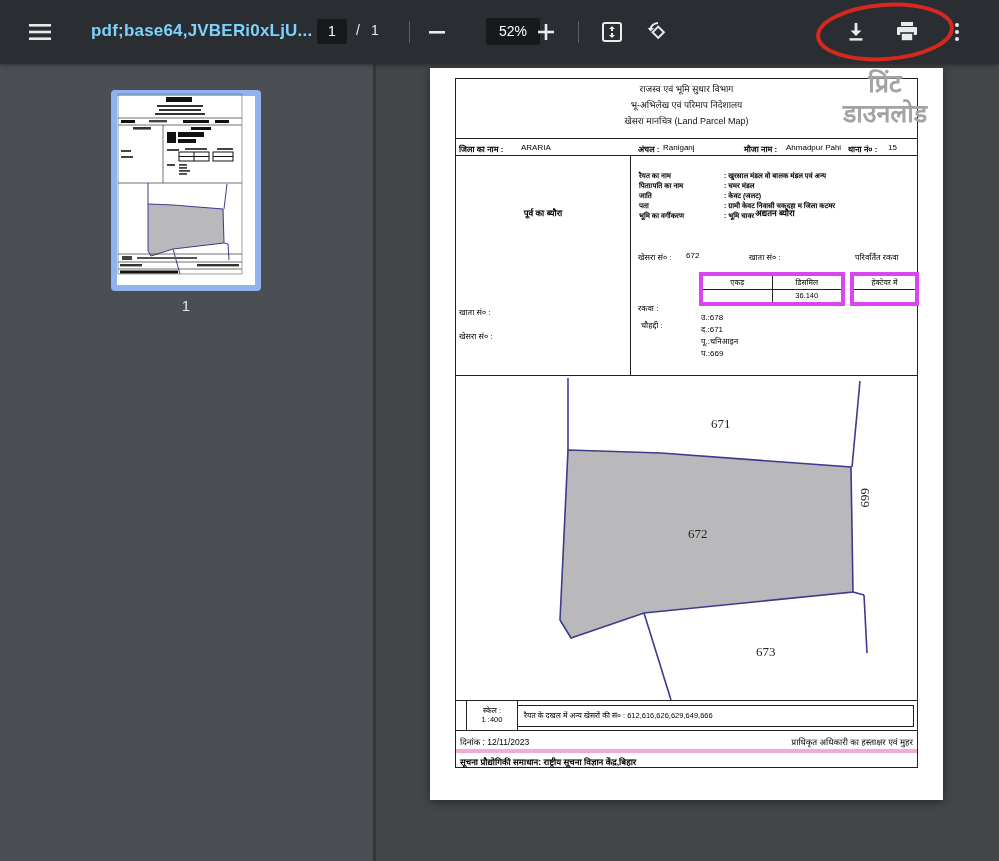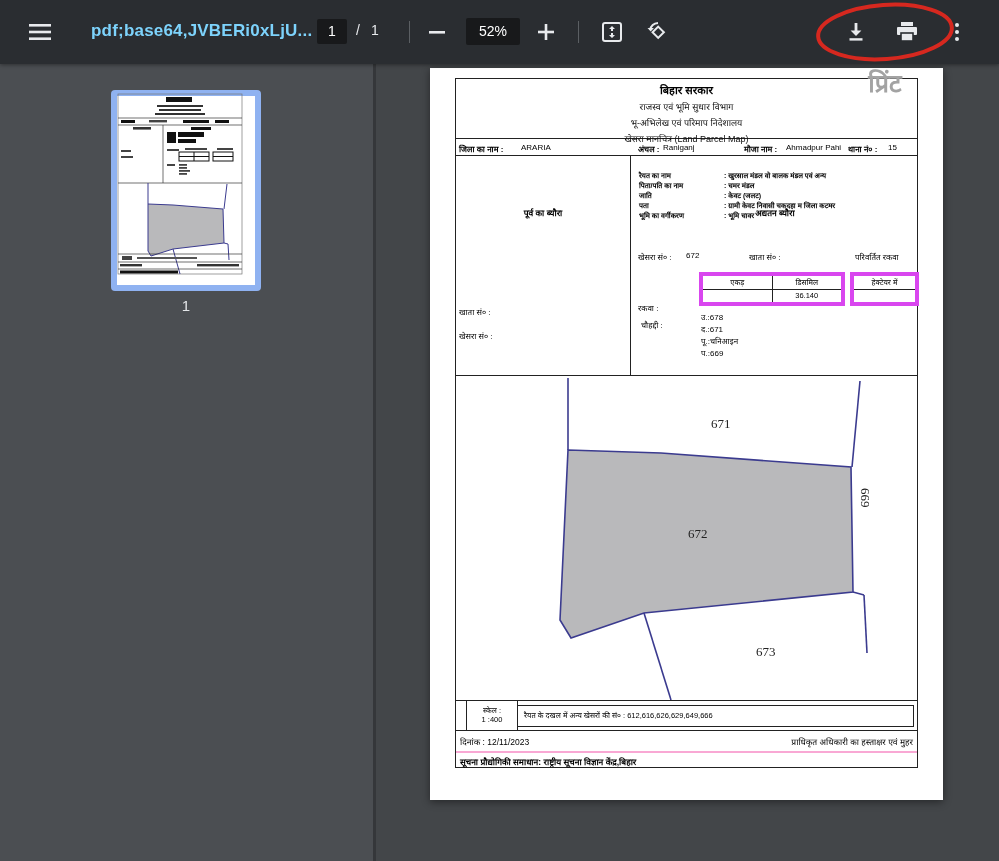--- a/index.html
+++ b/index.html
@@ -6,21 +6,21 @@
   html,body { width:999px; height:861px; overflow:hidden; font-family:"Liberation Sans",sans-serif; background:#434649; }
 
   
   .toolbar { position:absolute; left:0; top:0; width:999px; height:64px; background:#2a2d31; color:#e8eaed; z-index:5; box-shadow:0 1px 4px rgba(0,0,0,.4); }
   .tb-btn { position:absolute; top:16px; width:32px; height:32px; border:none; background:transparent; color:#e8eaed; display:flex; align-items:center; justify-content:center; cursor:pointer; }
   .tb-title { position:absolute; left:83px; top:21px; font-size:17px; font-weight:700; color:#7dd3fc; letter-spacing:.2px;margin-left:8px; }
   .page-box { position:absolute; left:317px; top:19px; width:30px; height:25px; background:#18191b; border-radius:2px; color:#fff; font-size:14px; text-align:center; line-height:25px; }
   .page-sep { position:absolute; left:356px; top:22px; font-size:14px; color:#e8eaed; }
   .page-count { position:absolute; left:371px; top:22px; font-size:14px; color:#e8eaed; }
   .sep { position:absolute; top:21px; width:1px; height:22px; background:#5b5f63; }
-  .zoom-box { position:absolute; left:466px; top:18px; width:54px; height:27px; background:#18191b; border-radius:2px; color:#fff; font-size:14px; text-align:center; line-height:27px; }
+  .zoom-box { position:absolute; left:486px; top:18px; width:54px; height:27px; background:#18191b; border-radius:2px; color:#fff; font-size:14px; text-align:center; line-height:27px; }
   svg.icon { display:block; }
 
   
   .viewer { position:absolute; left:0; top:64px; width:999px; height:797px; background:#434649; }
   .sidebar { position:absolute; left:0; top:0; width:373px; height:797px; background:#4b4e52; }
   .side-divider { position:absolute; left:373px; top:0; width:3px; height:797px; background:#35373a; }
   .thumb { position:absolute; left:111px; top:26px; width:150px; height:201px; background:#8fb2f1; border-radius:4px; padding:6px; cursor:pointer; }
   .thumb-page { width:138px; height:189px; background:#ffffff; }
   .thumb-num { position:absolute; left:111px; top:233px; width:150px; text-align:center; color:#e4e6e9; font-size:15px; }
 
@@ -41,21 +41,21 @@
   .tbl { position:absolute; border:4px solid #d946ef; border-collapse:collapse; }
   .tbl td { border:1px solid #222; width:71px; height:15px; text-align:center; font-size:7.5px; }
   .tbl td.hd { font-weight:400; }
 
   .map-box { position:absolute; left:0; top:297px; width:100%; height:325px; border-bottom:1px solid #222; }
   .map-box svg { display:block; }
 
   .scale-row { position:absolute; left:0; top:622px; width:100%; height:30px; border-bottom:1px solid #222; }
   .scale-cell { position:absolute; left:10px; top:0px; width:52px; height:30px; border-left:1px solid #222; border-right:1px solid #222; text-align:center; font-size:7.5px; padding-top:4px; }
   .khesra-note { position:absolute; left:62px; top:4px; width:396px; height:22px; border:1px solid #222; border-left:none; font-size:7.5px; line-height:20px; padding-left:6px; }
-  .date-row { position:absolute; left:0; top:652px; width:100%; height:22px; border-bottom:2px solid #f9a8d4; font-size:8.5px; }
+  .date-row { position:absolute; left:0; top:652px; width:100%; height:22px; border-bottom:4px solid #f9a8d4; font-size:8.5px; }
   .bottom-row { position:absolute; left:0; top:674px; width:100%; height:16px; font-size:8.5px; font-weight:700; padding:3px 0 0 4px; }
 
   
   .red-circle { position:absolute; left:800px; top:0px; width:199px; height:66px; z-index:9; pointer-events:none; }
   .red-note { position:absolute; left:815px; top:68px; width:140px; z-index:9; text-align:center; color:#a3a3a3; font-weight:700; font-size:25px; line-height:30px; pointer-events:none; }
 
   .mini { position:absolute; left:0; top:0; }
 </style>
 </head>
 <body>
@@ -195,21 +195,20 @@
       </div>
     </div>
     <div class="thumb-num">1</div>
   </div>
   <div class="side-divider"></div>
 
   <div class="page">
     <div class="content">
 
       <div class="doc-header">
-        <div class="h-title">बिहार सरकार</div>
         <div class="h-line">राजस्व एवं भूमि सुधार विभाग</div>
         <div class="h-line">भू-अभिलेख एवं परिमाप निदेशालय</div>
         <div class="h-line">खेसरा मानचित्र (Land Parcel Map)</div>
       </div>
 
       <div class="info-row">
         <b class="abs" style="left:3px; top:4px;">जिला का नाम :</b>
         <span class="abs" style="left:65px; top:4px;">ARARIA</span>
         <b class="abs" style="left:182px; top:4px;">अंचल :</b>
         <span class="abs" style="left:207px; top:4px;">Raniganj</span>
@@ -312,13 +311,14 @@
       <div class="bottom-row">सूचना प्रौद्योगिकी समाधान: राष्ट्रीय सूचना विज्ञान केंद्र,बिहार</div>
     </div>
   </div>
 </div>
 
 <svg class="red-circle" width="199" height="66" viewBox="0 0 199 66">
   <ellipse cx="85" cy="32" rx="67" ry="27" fill="none" stroke="#d6281f" stroke-width="4" transform="rotate(-4 85 32)"></ellipse>
 </svg>
 <div class="red-note">
   <div>प्रिंट</div>
+  <div>डाउनलोड</div>
 </div>
 
 </body></html>

